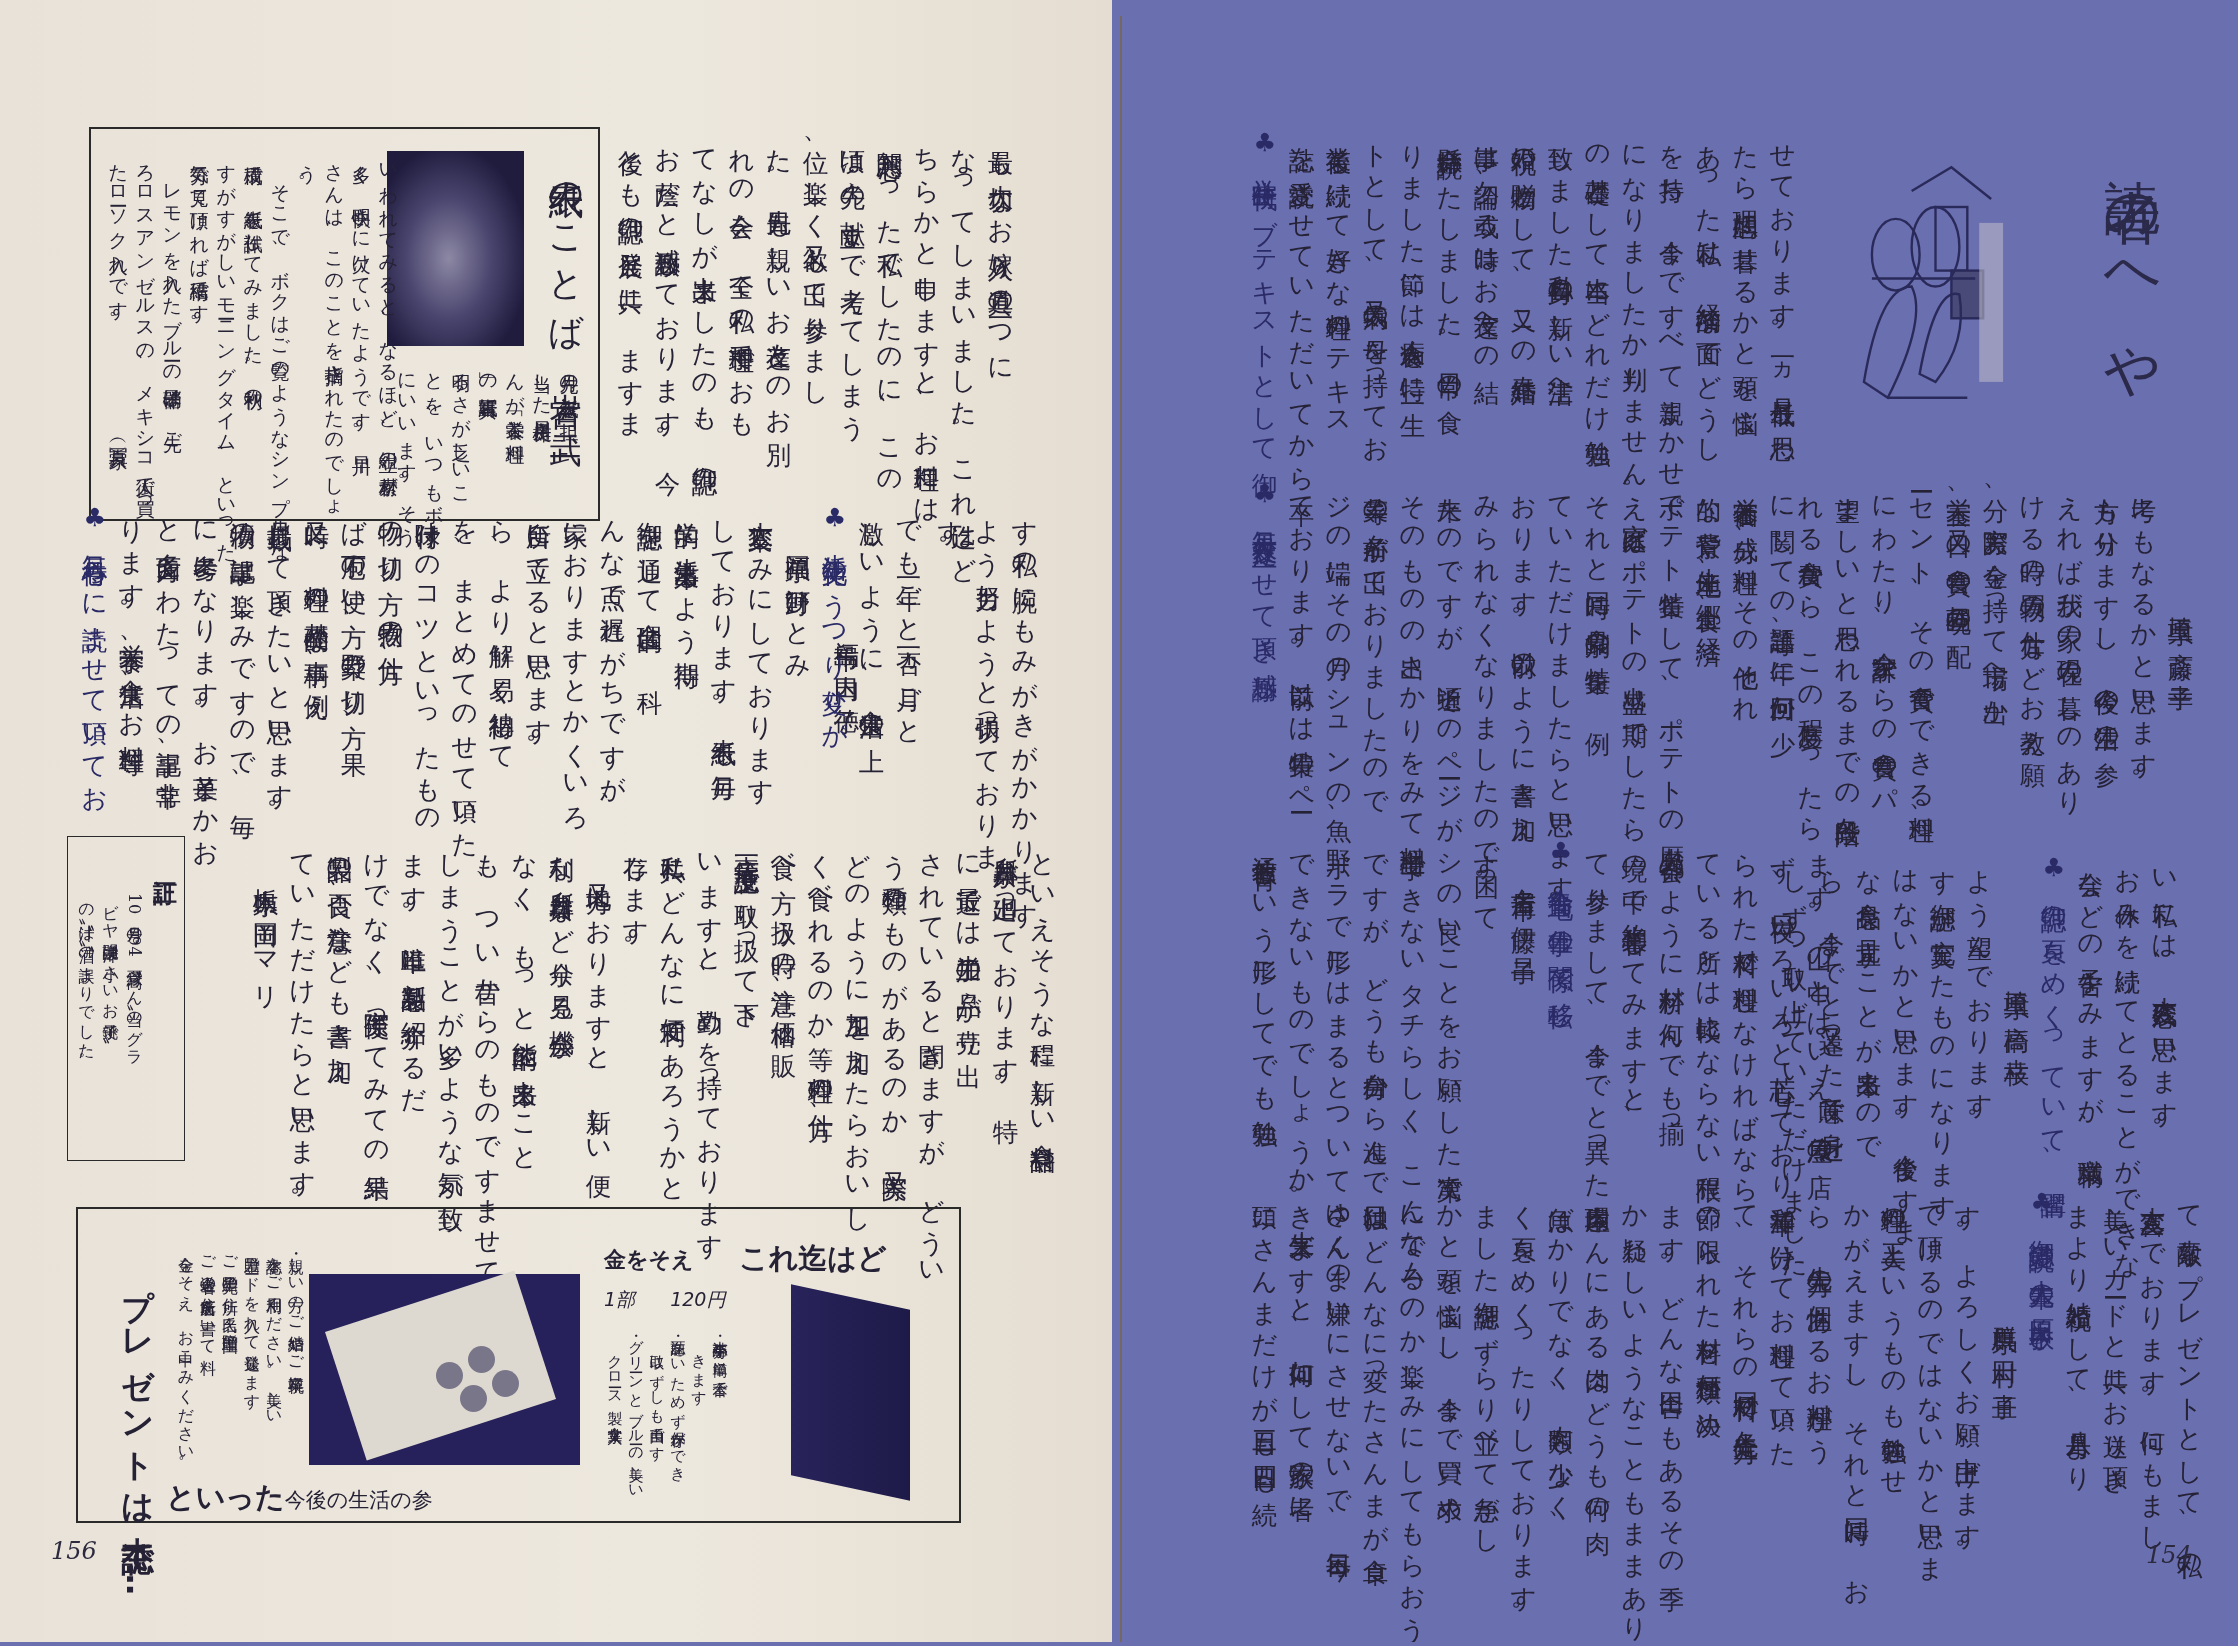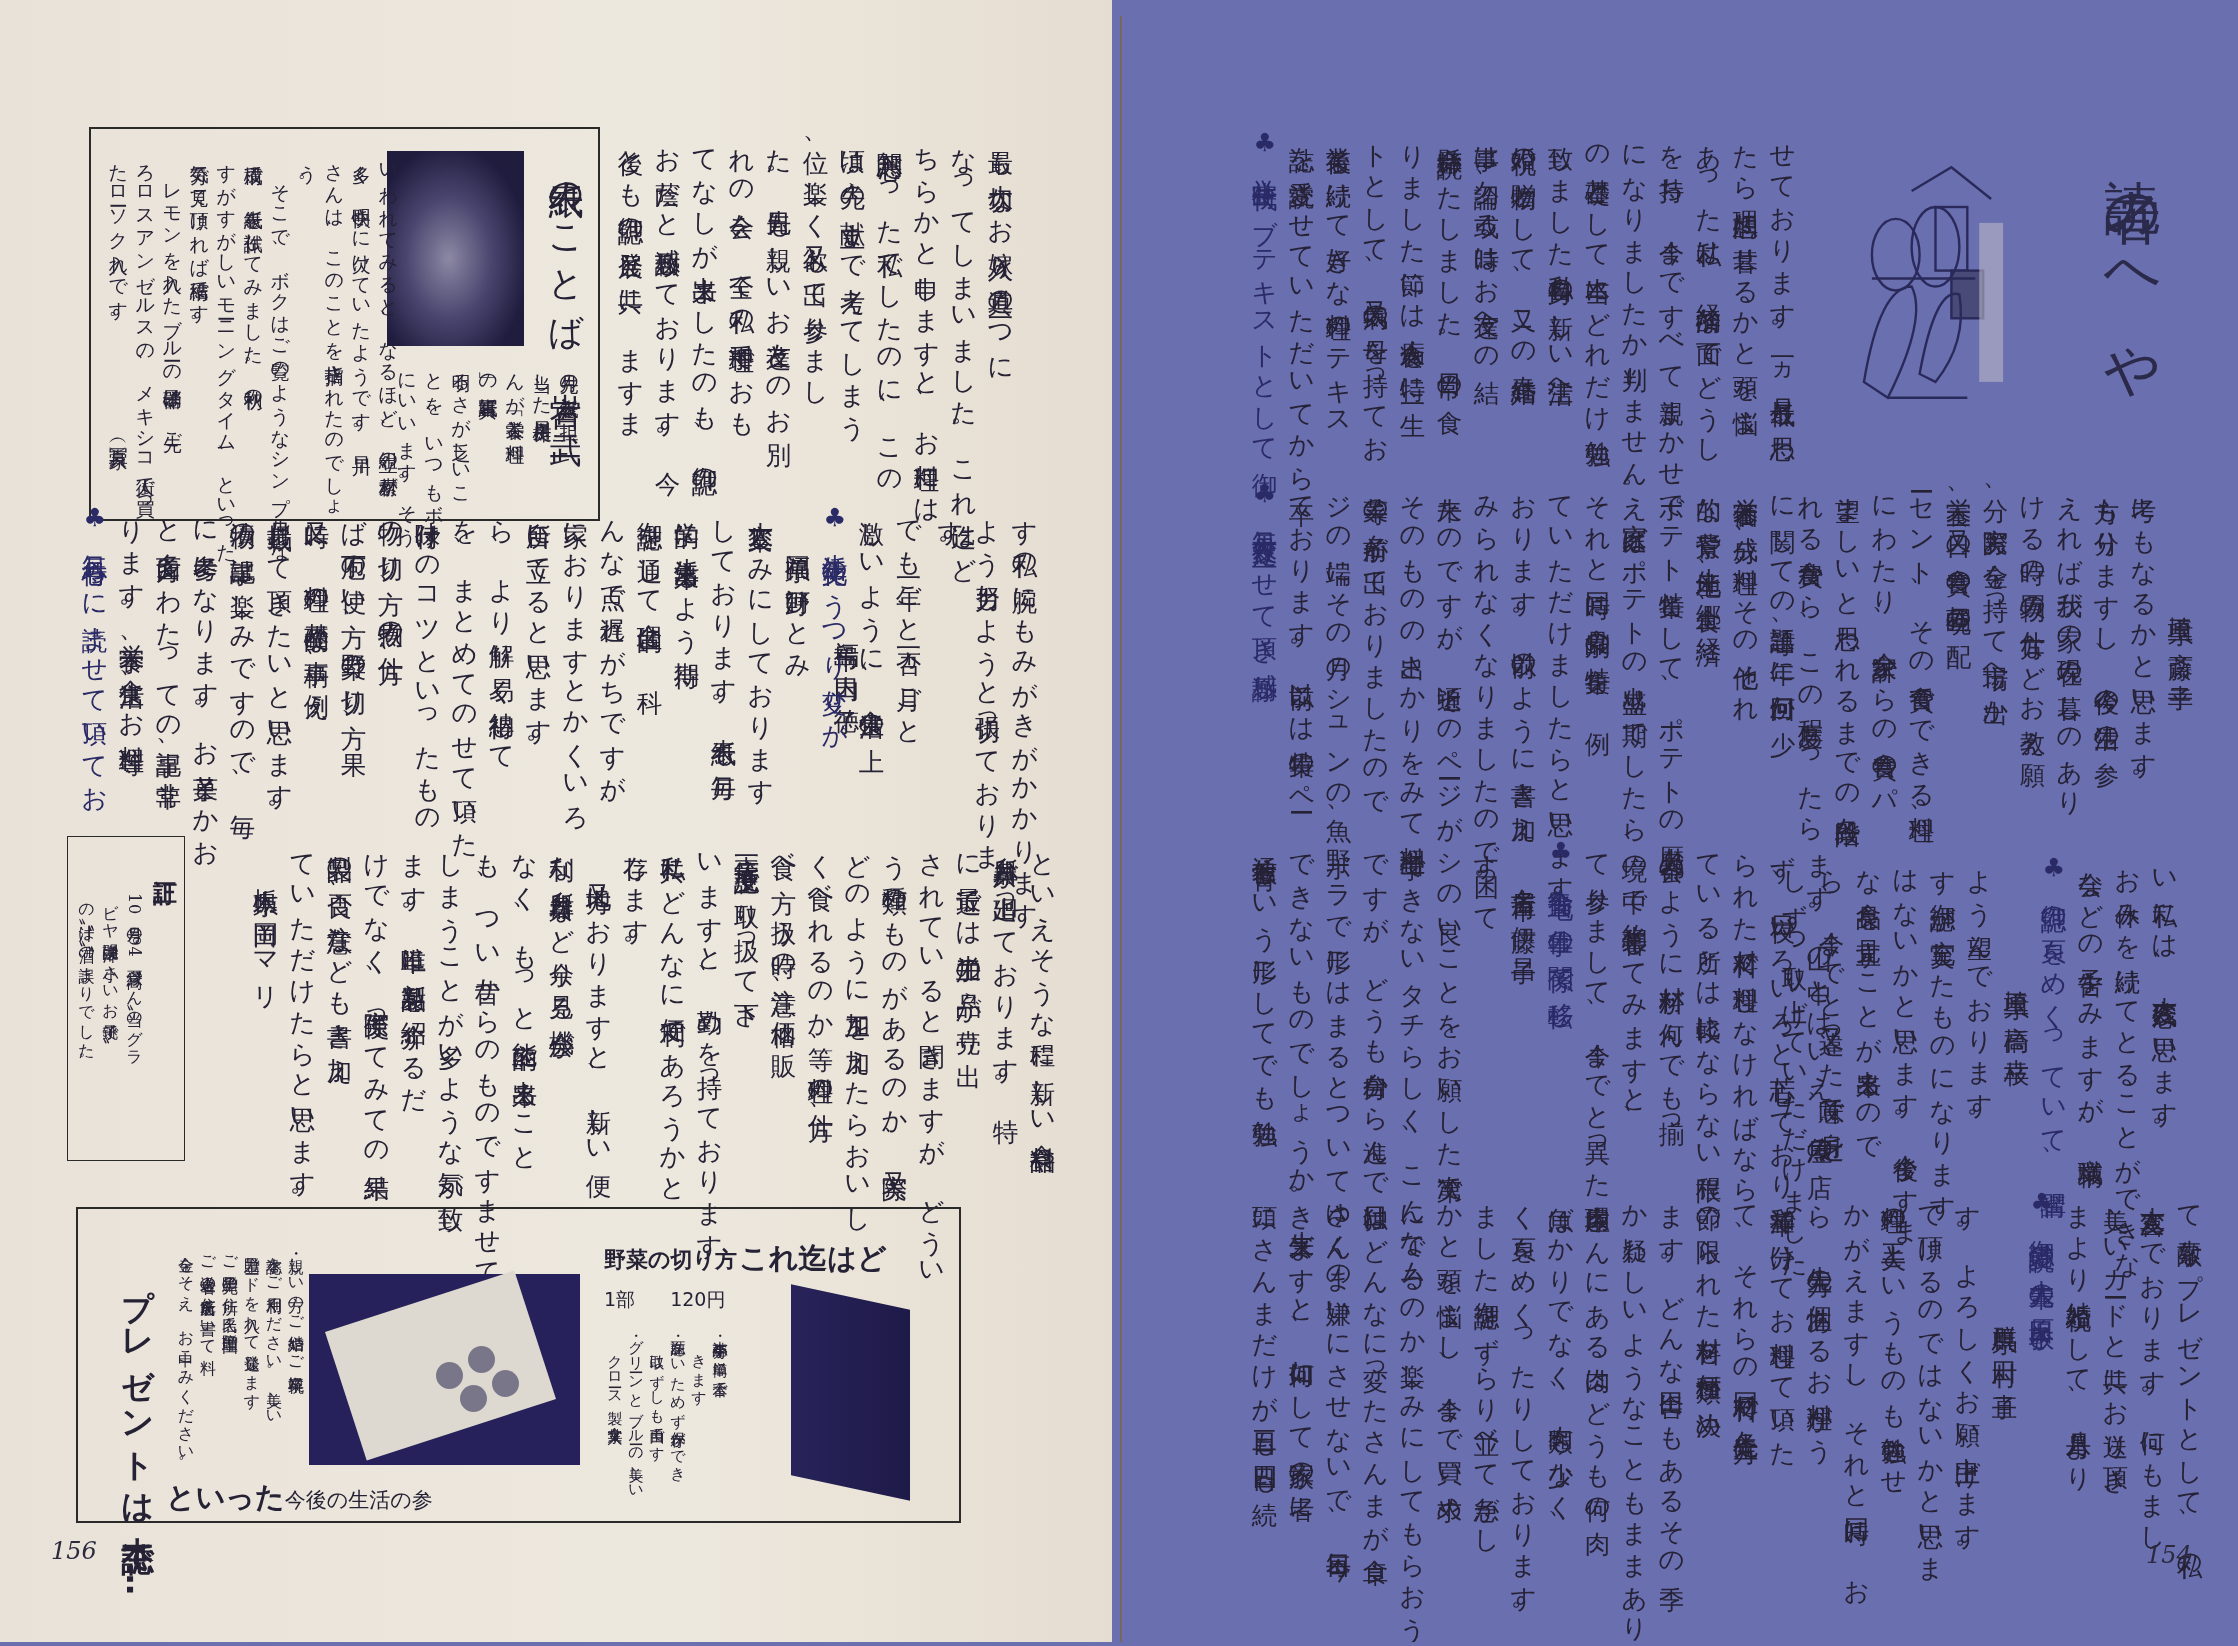--- a/index.html
+++ b/index.html
@@ -157,23 +157,23 @@
     <div class="ad-img-cards" style="left:231px;top:65px;width:271px;height:191px;">
       <div class="card" style="left:32px;top:24px;width:199px;height:135px;"></div>
       <div class="dot" style="left:127px;top:88px;"></div>
       <div class="dot" style="left:159px;top:72px;"></div>
       <div class="dot" style="left:151px;top:111px;"></div>
       <div class="dot" style="left:183px;top:96px;"></div>
     </div>
     <div style="position:absolute;left:88px;top:269px;font-size:29px;font-family:'DejaVu Sans','Liberation Sans',sans-serif;">
       <span style="font-weight:bold;">といった</span><span style="font-size:21px;">今後の生活の参</span>
     </div>
-    <div style="position:absolute;left:526px;top:36px;font-size:22px;font-weight:bold;font-family:'DejaVu Sans','Liberation Sans',sans-serif;">野菜の切り方</div>
+    <div style="position:absolute;left:526px;top:36px;font-size:22px;font-weight:bold;font-family:'DejaVu Sans','Liberation Sans',sans-serif;">金をそえ</div>
     <div style="position:absolute;left:661px;top:30px;font-size:29px;font-weight:bold;font-family:'DejaVu Sans','Liberation Sans',sans-serif;">これ迄はど</div>
-    <div style="position:absolute;left:526px;top:78px;font-size:19px;font-family:'DejaVu Sans','Liberation Sans',sans-serif;">
+    <div style="position:absolute;left:526px;top:78px;font-size:19px;font-family:'DejaVu Sans','Liberation Sans',sans-serif;font-style:italic;">
       <span>1部</span>
       <span style="margin-left:29px;">120円</span>
     </div>
     <div class="vblock small sans" style="left:526px;top:119px;height:183px;font-size:15px;line-height:21px;">
       <span class="col">・本誌半年分が簡単に合本で</span>
       <span class="col">　きます</span>
       <span class="col">・誌面をいためず保存ができ</span>
       <span class="col">　取はずしも自由です</span>
       <span class="col">・グリーンとブルーの美しい</span>
       <span class="col">　クロース製　金文字入り</span>

